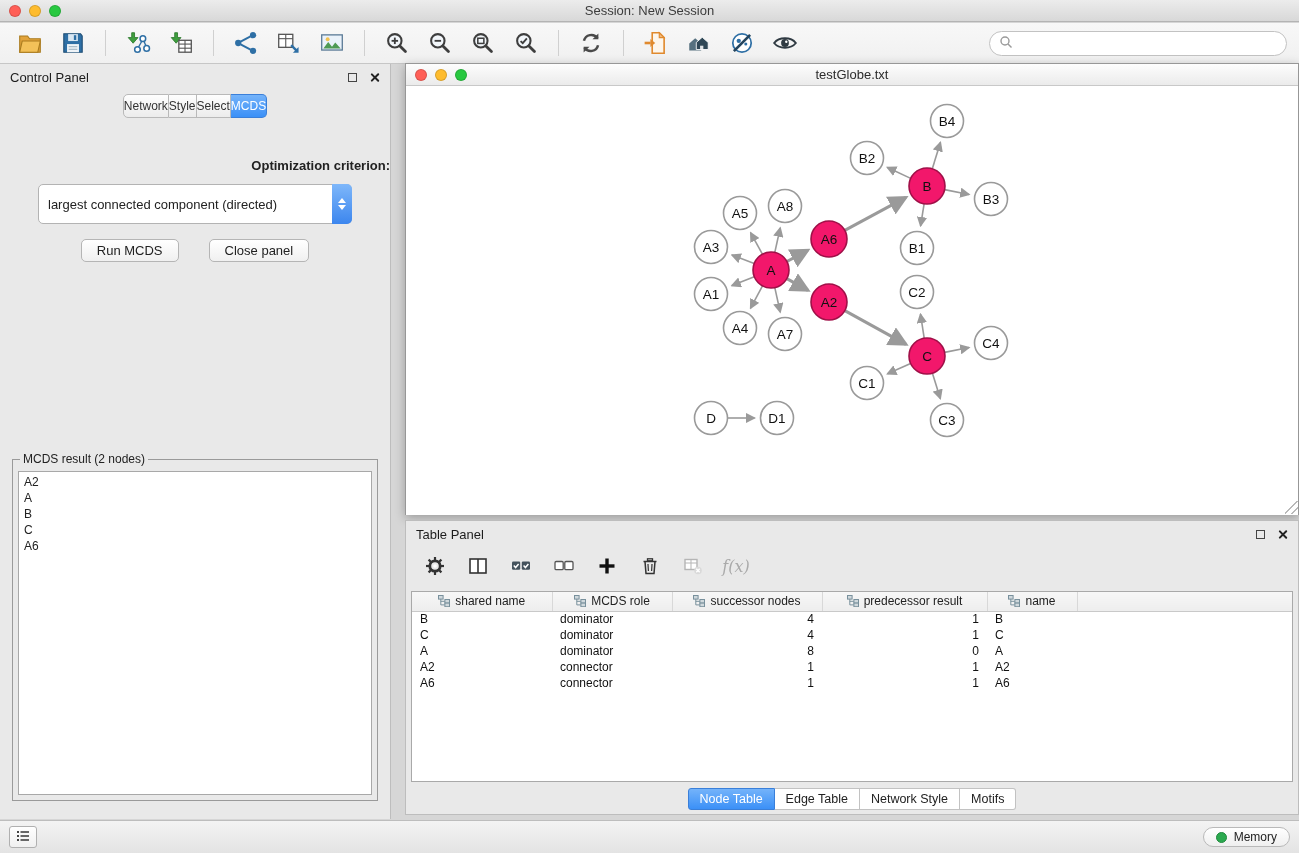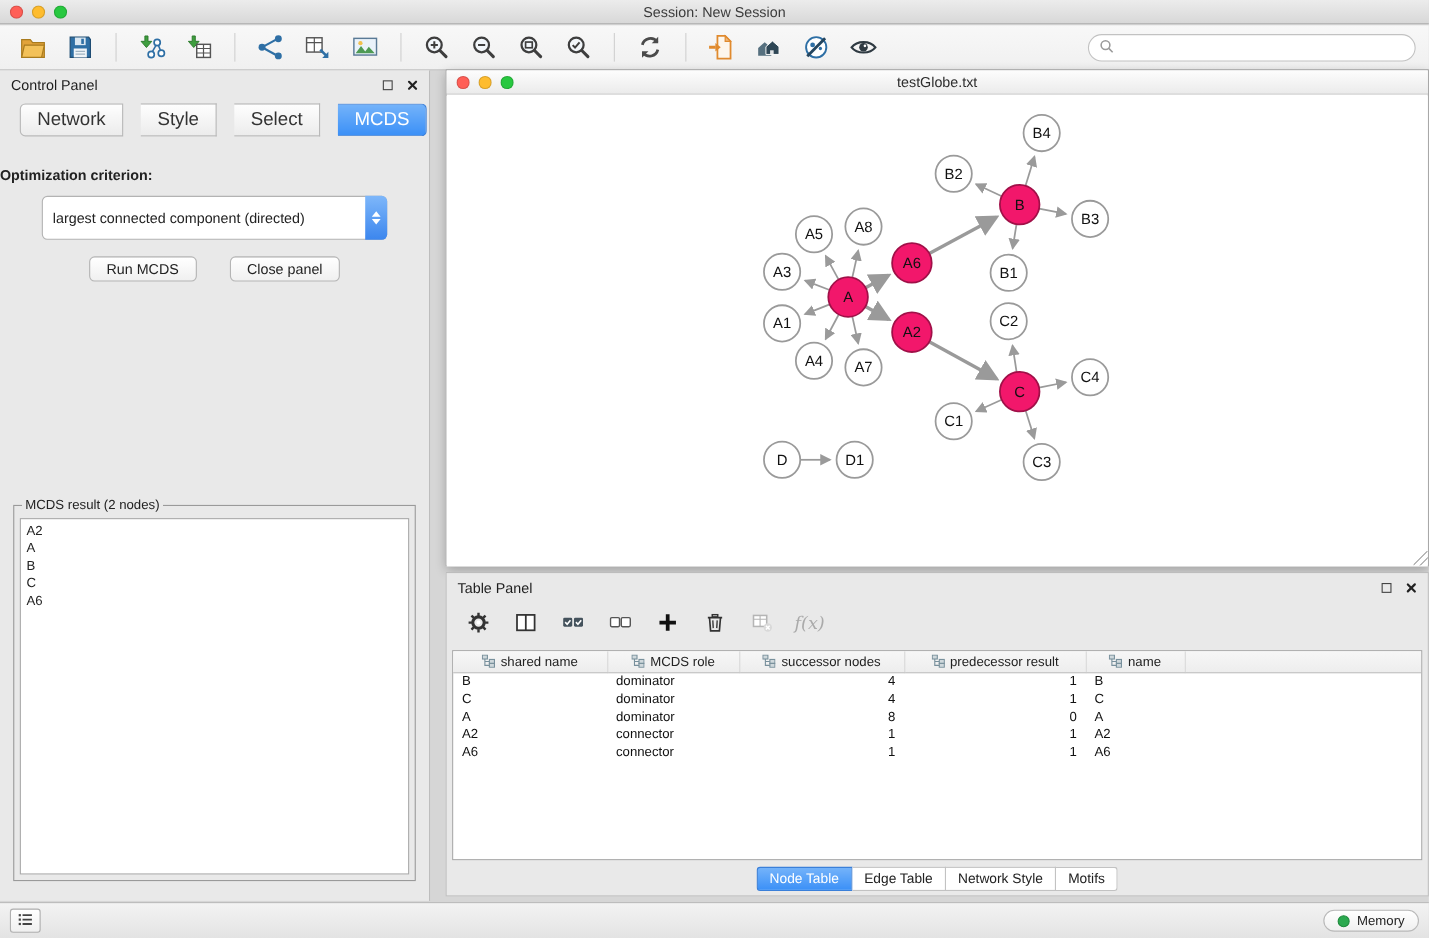--- a/index.html
+++ b/index.html
@@ -33,26 +33,26 @@
   .win-controls { margin-left:auto; display:flex; gap:12px; align-items:center; }
   .float-box { width:9px; height:9px; border:1.5px solid #444; display:inline-block; background:transparent; }
   .close-x { position:relative; width:11px; height:11px; display:inline-block; }
   .close-x::before,.close-x::after { content:''; position:absolute; left:4.5px; top:0; width:2.2px; height:11px; background:#222; border-radius:1px; }
   .close-x::before { transform:rotate(45deg); } .close-x::after { transform:rotate(-45deg); }
 
   
   #control-panel { position:absolute; left:0; top:64px; width:391px; bottom:34px;
     background:#e9e9e9; border-right:1px solid #bdbdbd; }
   #cp-tabs { display:flex; justify-content:center; margin-top:4px; }
-  .cp-tab { font-size:17px; padding:4px 15px; background:linear-gradient(#fefefe,#ececec);
-    border:1px solid #b9b9b9; border-left:none; color:#333; cursor:default;margin-left:16px; }
+  .cp-tab { font-size:12px; padding:4px 0; background:linear-gradient(#fefefe,#ececec);
+    border:1px solid #b9b9b9; border-left:none; color:#333; cursor:default; }
   .cp-tab:first-child { border-left:1px solid #b9b9b9; border-radius:5px 0 0 5px; }
   .cp-tab:last-child { border-radius:0 5px 5px 0; }
   .cp-tab.active { background:linear-gradient(#74b3fa,var(--accent-blue,#3b90f7)); color:#fff; border-color:#3a7fd9; }
-  #cp-opt-label { text-align:left; margin-top:28px; font-weight:bold; font-size:13px; }
+  #cp-opt-label { text-align:right; margin-top:40px; font-weight:bold; font-size:13px; }
   #cp-dropdown { margin:11px auto 0; width:314px; height:40px; background:#fff; border:1px solid #b3b3b3;
     border-radius:5px; display:flex; align-items:center; font-size:13px; position:relative; padding-left:9px; }
   #cp-dropdown .stepper { position:absolute; right:-1px; top:-1px; bottom:-1px; width:20px; border-radius:0 5px 5px 0;
     background:linear-gradient(#7eb7fa,#3c86ee); display:flex; flex-direction:column; align-items:center; justify-content:center; gap:2px; }
   .tri-up { width:0; height:0; border-left:4px solid transparent; border-right:4px solid transparent; border-bottom:5px solid #fff; }
   .tri-down { width:0; height:0; border-left:4px solid transparent; border-right:4px solid transparent; border-top:5px solid #fff; }
   #cp-buttons { display:flex; justify-content:center; gap:30px; margin-top:15px; }
   .mac-btn { font-family:inherit; font-size:13px; padding:3px 15px; background:linear-gradient(#ffffff,#f0f0f0);
     border:1px solid #b5b5b5; border-radius:5px; color:#222; cursor:default; }
   #mcds-result { position:absolute; left:12px; right:12px; top:388px; bottom:18px;

